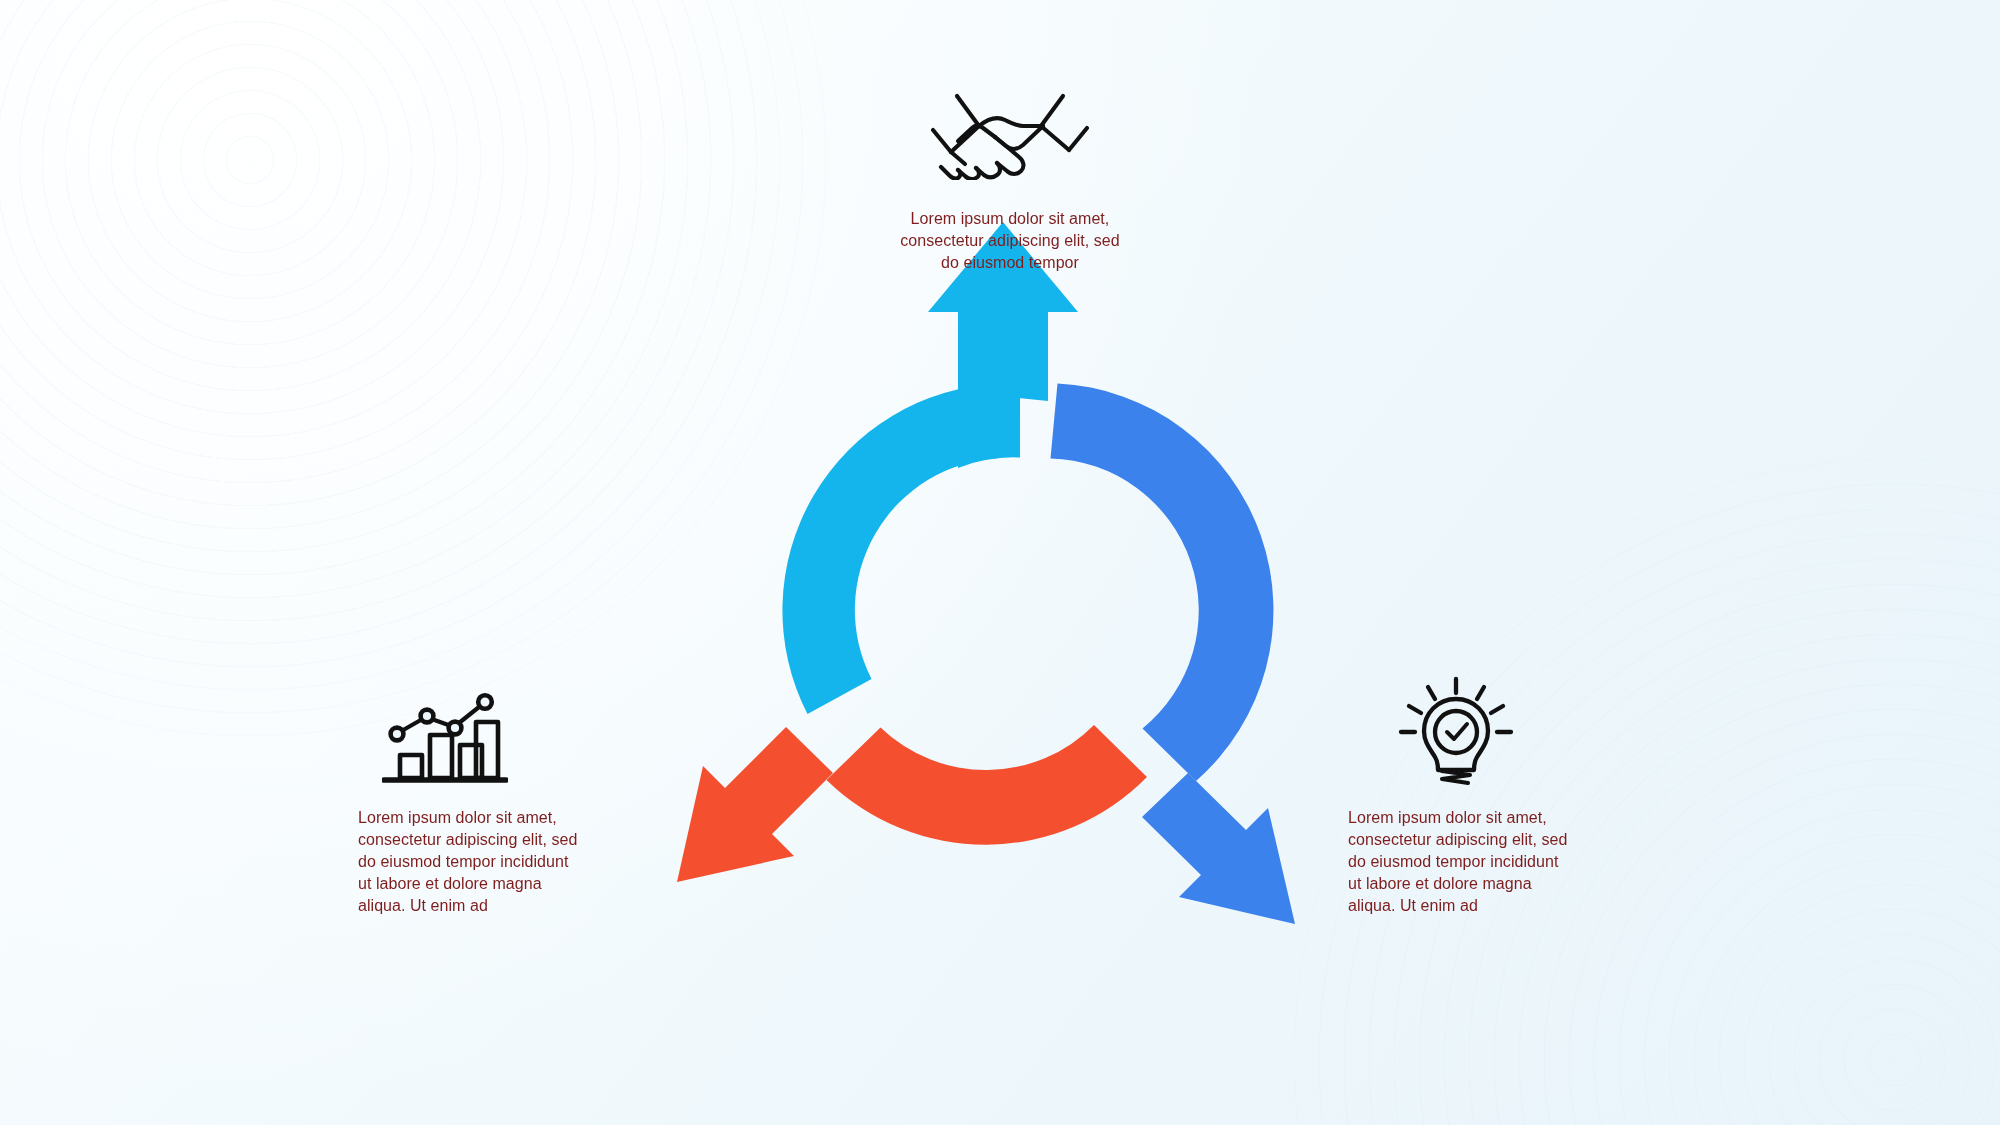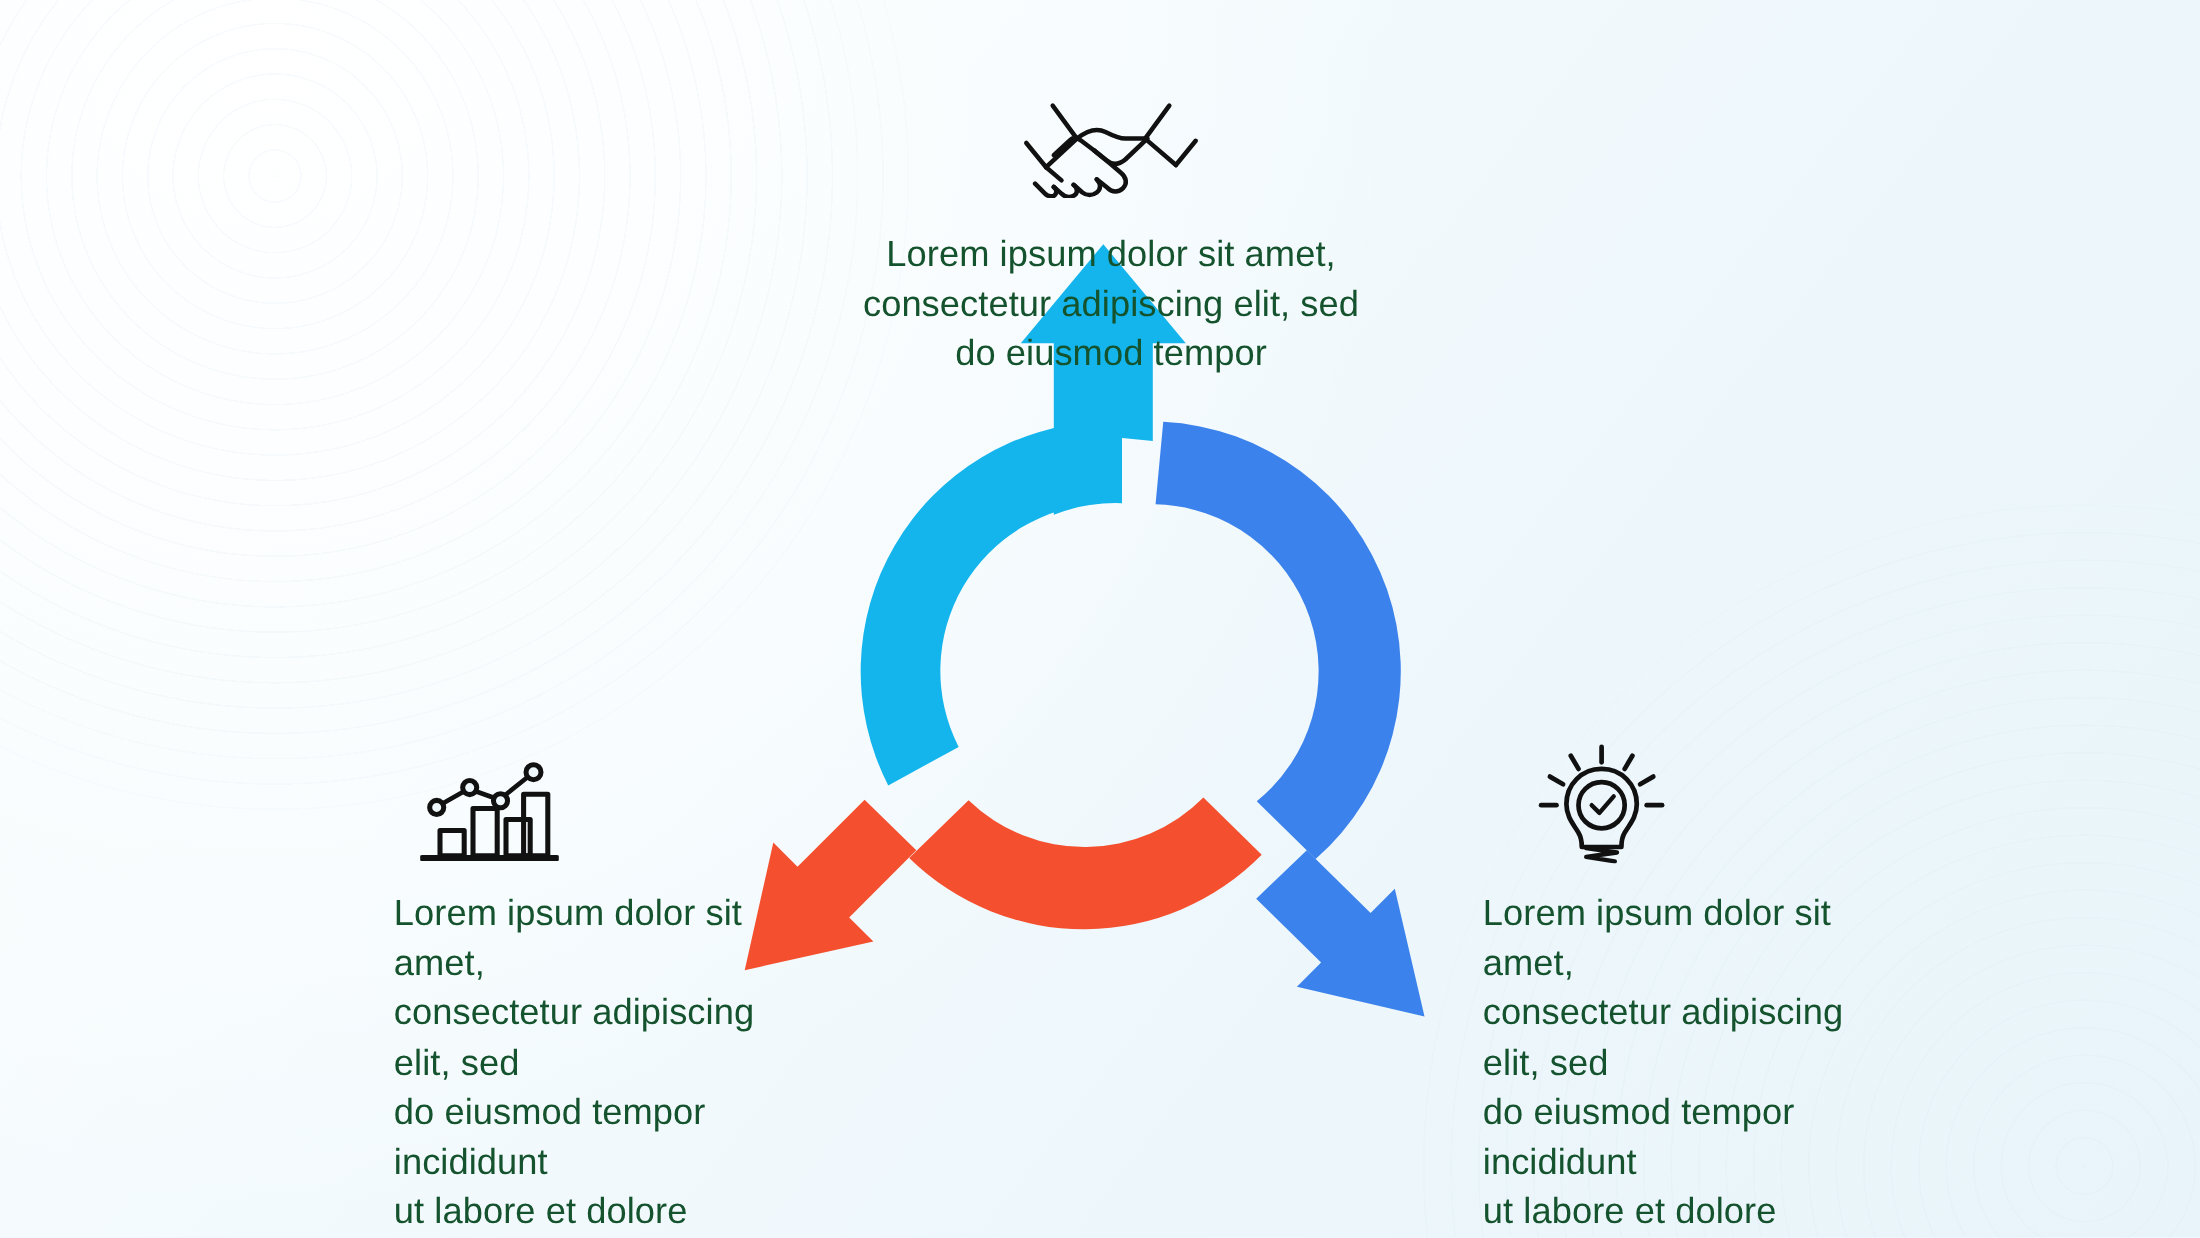--- a/index.html
+++ b/index.html
@@ -59,22 +59,22 @@
   #cycle-svg{ width:100%; height:100%; display:block; overflow:visible; }
 
   
   .step{ position:absolute; }
   .step-icon{
     display:flex; align-items:flex-end; justify-content:center;
     height:118px;
   }
   .step-icon svg{ display:block; }
   .step-text{
-    color:#14532d;
-    font-size:33px;
+    color:#7f1d1d;
+    font-size:16px;
     line-height:1.37;
     white-space:pre-line;
     letter-spacing:.05px;
   }
 
   #step-top{
     left:700px; top:78px;
     width:620px;
     text-align:center;
   }

